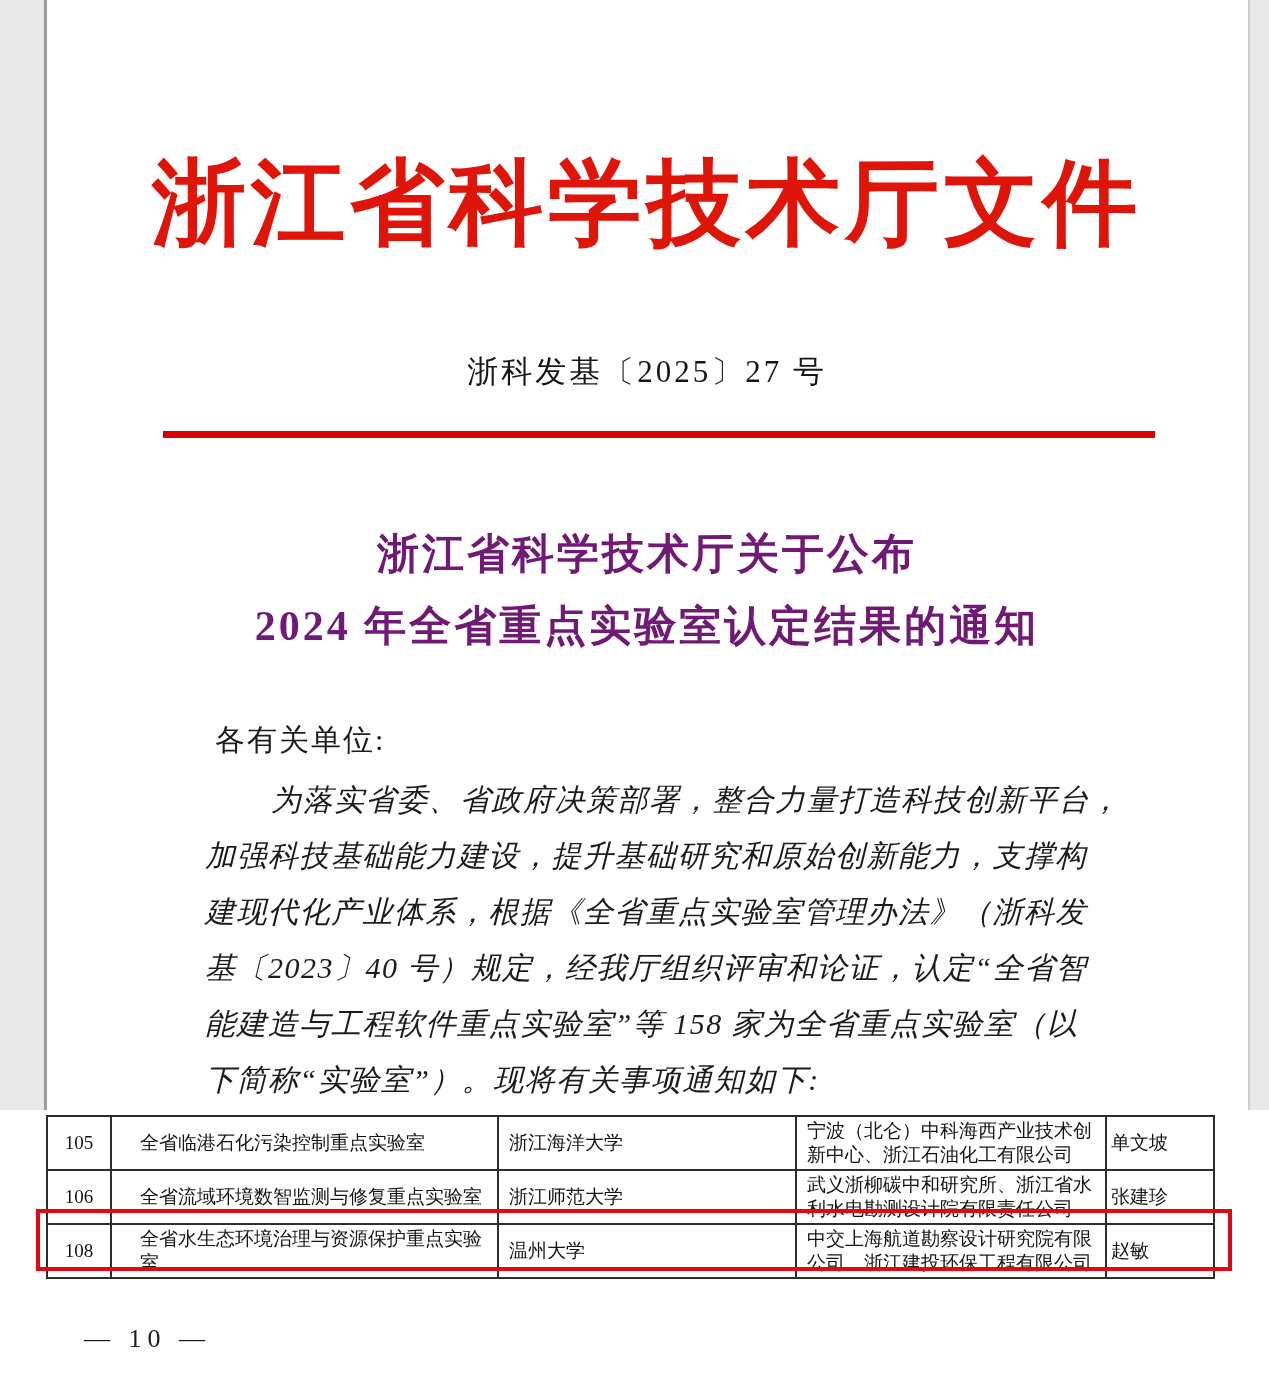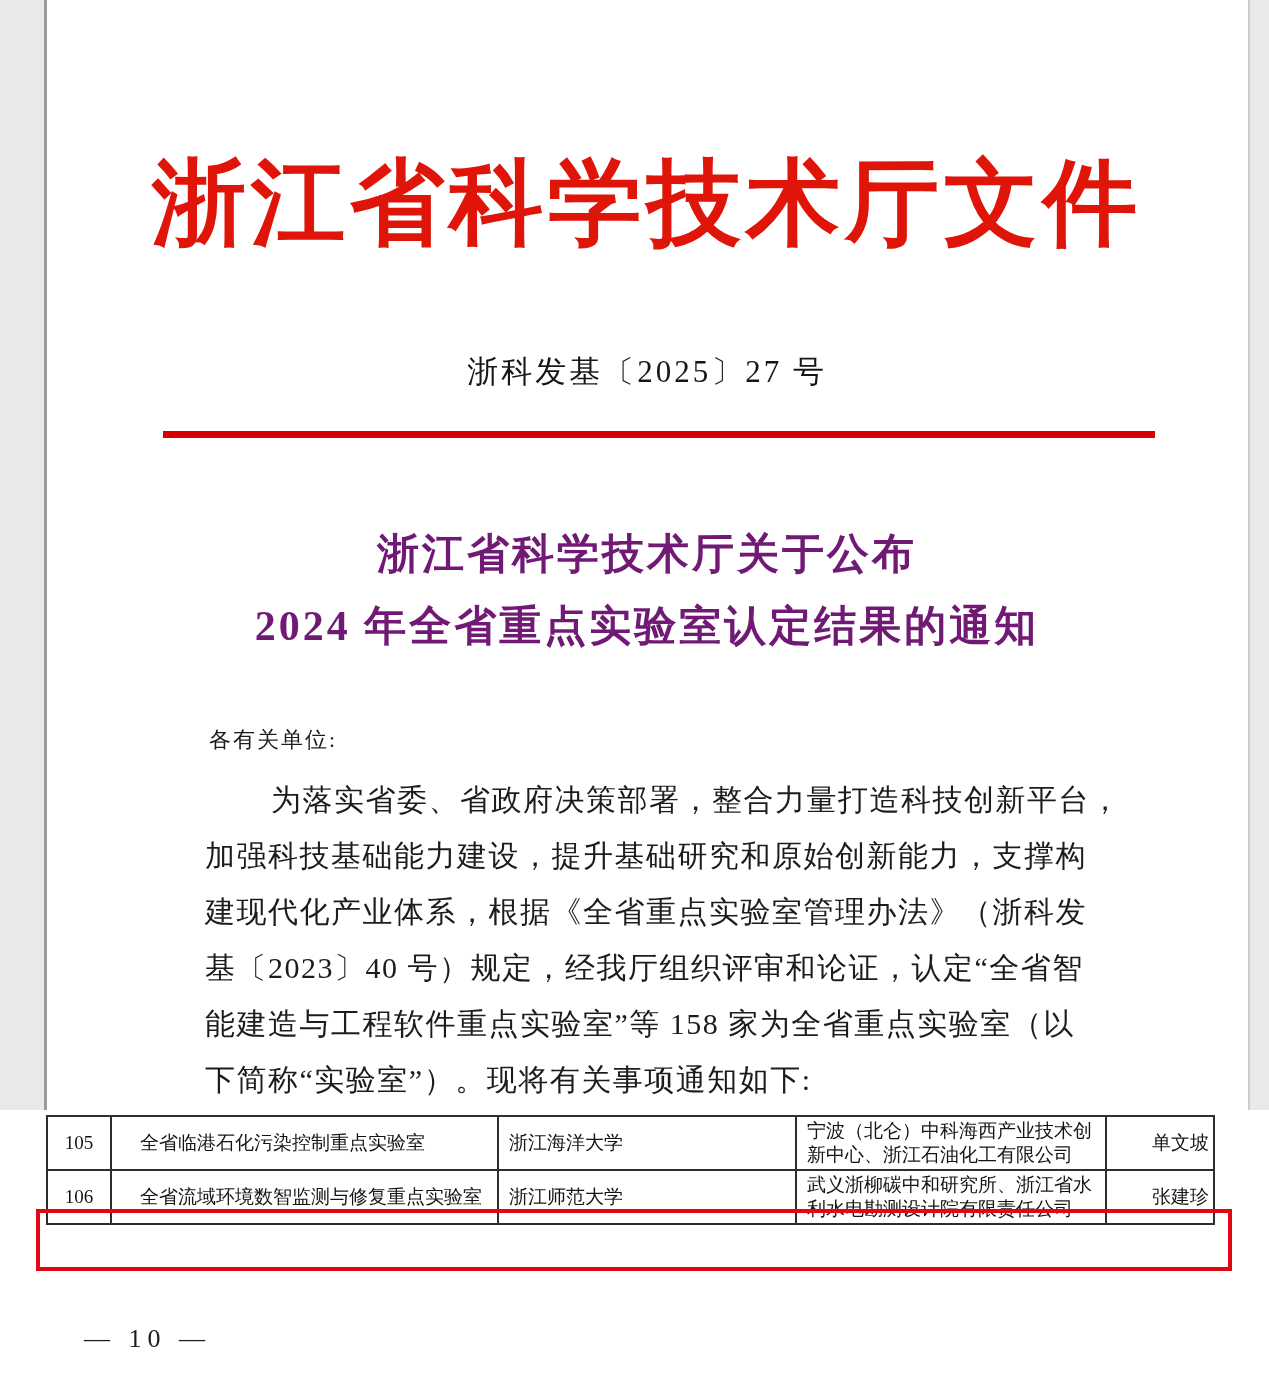--- a/index.html
+++ b/index.html
@@ -52,32 +52,32 @@
     font-weight: bold;
     font-size: 42px; line-height: 52px;
     letter-spacing: 3px;
     color: #701a75;
     white-space: nowrap;
   }
   .title1 { top: 528px; }
   .title2 { top: 600px; }
 
   .salutation {
-    position: absolute; left: 209px; top: 718px;
-    font-size: 22px; line-height: 44px;
+    position: absolute; left: 215px; top: 718px;
+    font-size: 30px; line-height: 44px;
     letter-spacing: 2px;
   }
 
   .bodytext {
     position: absolute; left: 205px; top: 772px; width: 960px;
     font-size: 30px;
     letter-spacing: 1.5px;
   }
   .bodytext .bline {
-    height: 56px; line-height: 56px; white-space: nowrap;
+    height: 56px; line-height: 56px; white-space: nowrap; font-style: italic;
   }
   .bodytext .bline.indent { text-indent: 66px; }
 
   
   .table-section {
     position: absolute; left: 0; top: 1110px; width: 1269px; height: 276px;
     background: #ffffff;
   }
   table.labtable {
     position: absolute; left: 46px; top: 5px;
@@ -87,21 +87,21 @@
     font-size: 19px;
     color: #141414;
   }
   table.labtable td {
     border: 2px solid #2e2e2e;
     padding: 2px 8px 2px 10px;
     line-height: 24px;
     overflow: hidden;
   }
   table.labtable td.c-no   { text-align: center; padding: 2px 2px; }
-  table.labtable td.c-name { text-align: right; padding: 2px 4px; }
+  table.labtable td.c-name { text-align: left; padding: 2px 4px; }
   table.labtable tr        { height: 48px; margin-top: 18px; }
   table.labtable td.c-lab  { padding-left: 28px; }
 
   .hl {
     position: absolute; left: 36px; top: 99px; width: 1188px; height: 54px;
     border: 4px solid #e30613;
     pointer-events: none;
     background: transparent;
   }
 
@@ -157,19 +157,26 @@
             <td class="c-partners">宁波（北仑）中科海西产业技术创新中心、浙江石油化工有限公司</td>
             <td class="c-name">单文坡</td>
           </tr>
           <tr>
             <td class="c-no">106</td>
             <td class="c-lab">全省流域环境数智监测与修复重点实验室</td>
             <td class="c-inst">浙江师范大学</td>
             <td class="c-partners">武义浙柳碳中和研究所、浙江省水利水电勘测设计院有限责任公司</td>
             <td class="c-name">张建珍</td>
           </tr>
+          <tr>
+            <td class="c-no">108</td>
+            <td class="c-lab">全省水生态环境治理与资源保护重点实验室</td>
+            <td class="c-inst">温州大学</td>
+            <td class="c-partners">中交上海航道勘察设计研究院有限公司、浙江建投环保工程有限公司</td>
+            <td class="c-name">赵敏</td>
+          </tr>
         </tbody>
     </table>
     <div class="hl" style="border-color: rgb(227, 6, 19);"></div>
     <div class="pagenum">— 10 —</div>
   </div>
 
 </div>
 
 </body></html>

